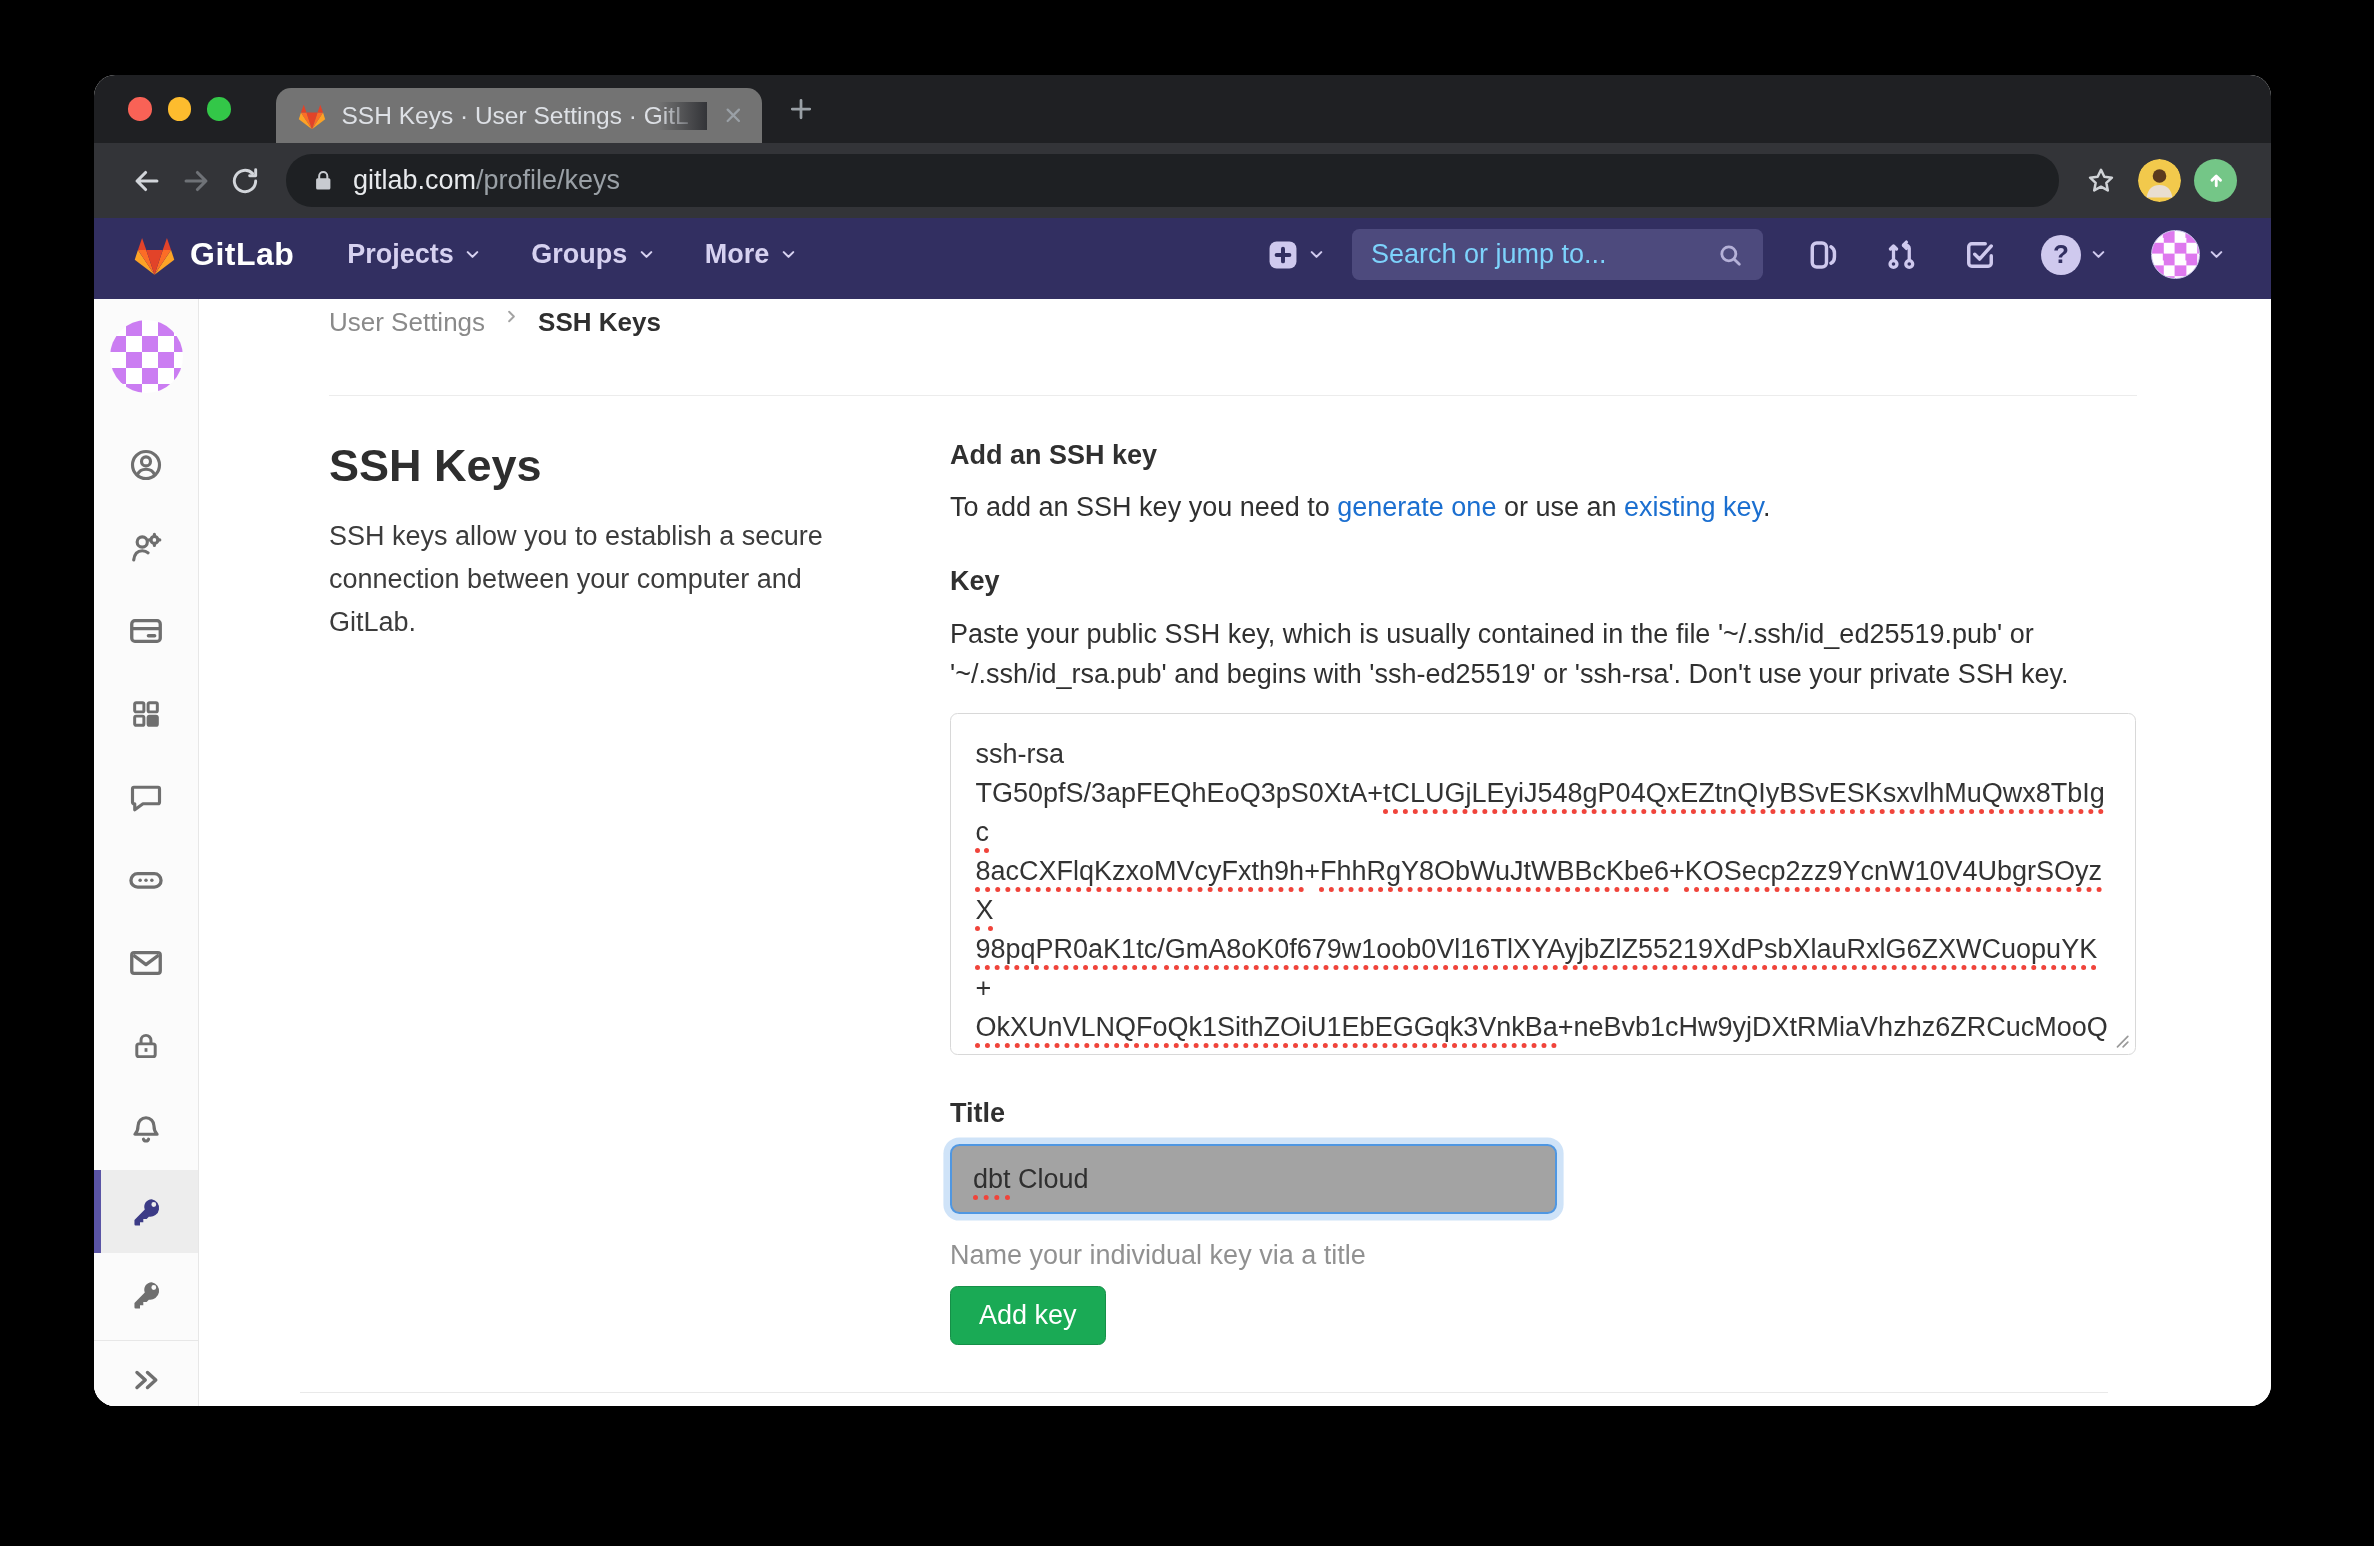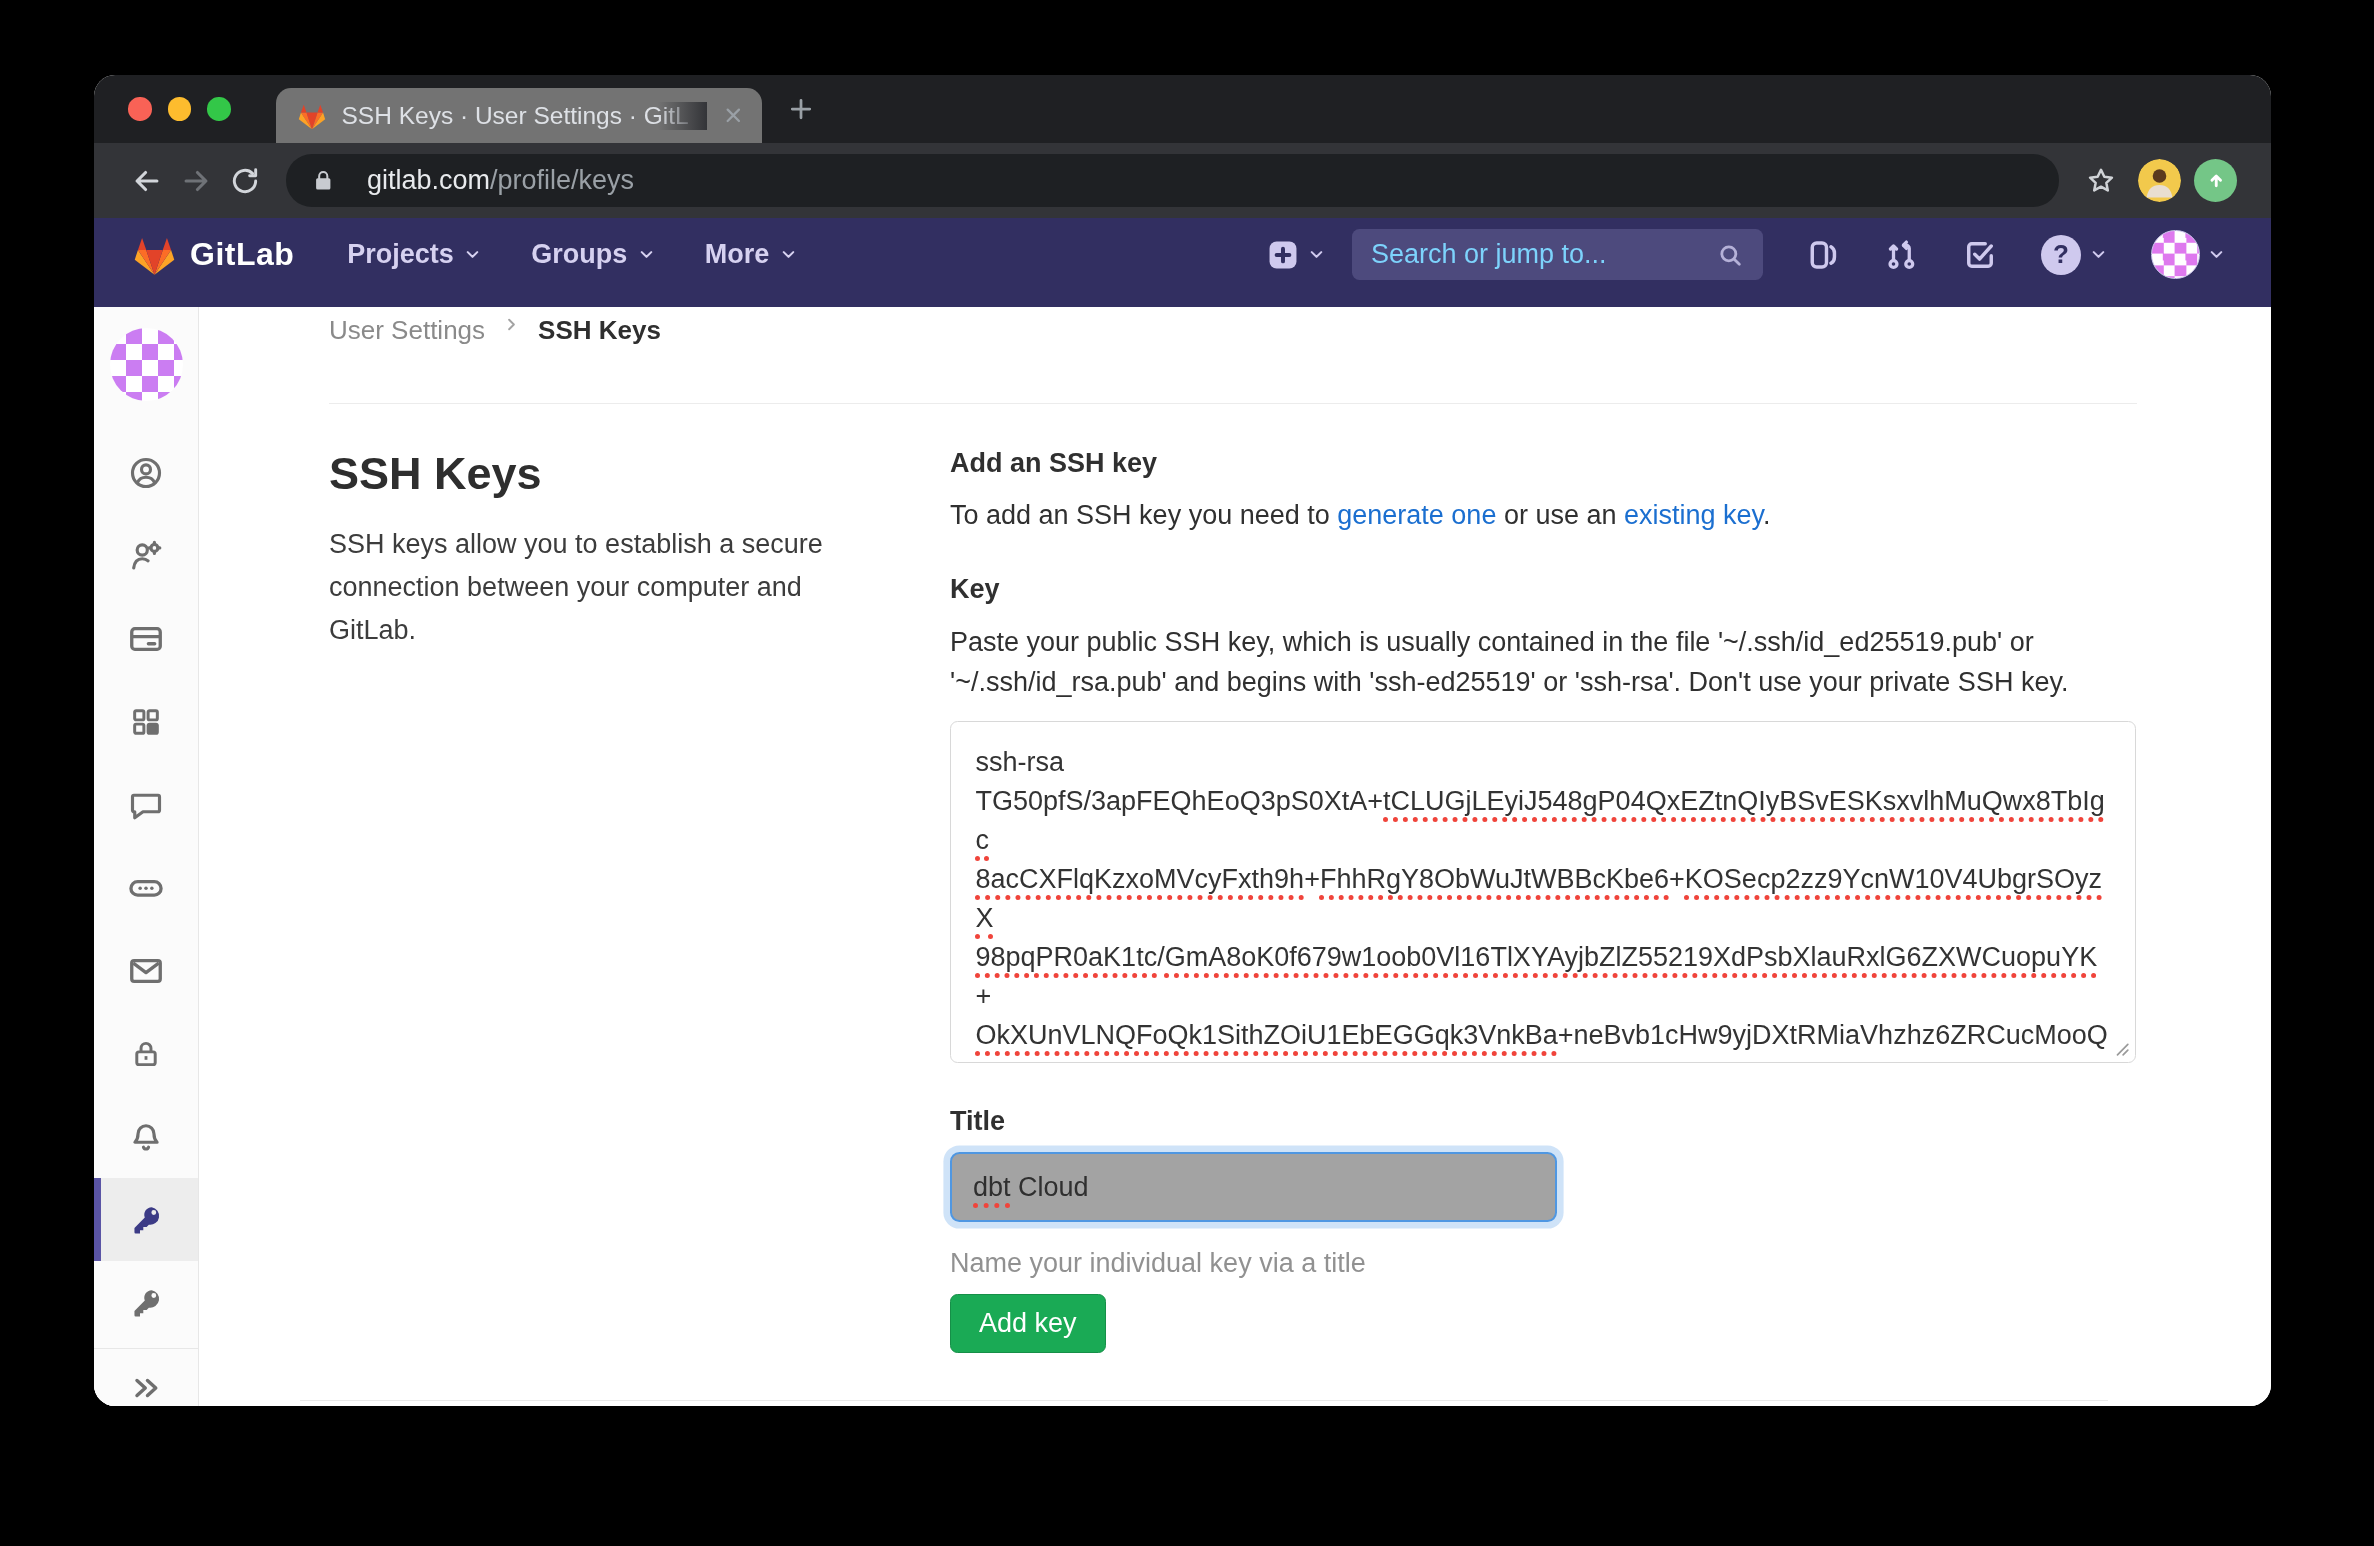--- a/index.html
+++ b/index.html
@@ -24,28 +24,28 @@
   .tab-title{color:#dee1e6;font-size:24.5px;white-space:nowrap;overflow:hidden;flex:1;position:relative;}
   .tab-title::after{content:"";position:absolute;right:0;top:0;bottom:0;width:49px;
     background:linear-gradient(to right,rgba(51,52,56,0),#333438);}
   .tab svg.favicon{flex:none;}
   .icon-btn{display:flex;align-items:center;justify-content:center;flex:none;}
   .newtab{align-self:center;margin-left:24.5px;}
   
   .toolbar{height:75px;background:#333438;display:flex;align-items:center;padding:0 28px;flex:none;}
   .navbtn{width:49px;height:49px;display:flex;align-items:center;justify-content:center;border-radius:50%;}
   .urlbar{flex:1;height:53px;border-radius:26px;background:#1e2023;display:flex;align-items:center;
-    padding:0 24.5px;margin:0 17px;gap:32px;}
+    padding:0 24.5px;margin:0 17px;gap:18px;}
   .url-host{color:#e8eaed;font-size:27px;}
   .url-path{color:#9aa0a6;font-size:27px;}
   .chrome-avatar{width:43px;height:43px;border-radius:50%;overflow:hidden;flex:none;margin:0 13px;}
   .update-btn{width:43px;height:43px;border-radius:50%;background:#74c687;display:flex;align-items:center;justify-content:center;flex:none;margin-right:5.6px;}
   
   .gl-navbar{height:73px;background:var(--navbar,#322f61);display:flex;align-items:center;
-    padding:0 45px 16px 38px;flex:none;color:#cfc9ee;}
+    padding:0 45px 8px 38px;flex:none;color:#cfc9ee;}
   .gl-logo{display:flex;align-items:center;gap:13px;margin-right:53px;}
   .gl-logo .brand{color:#fff;font-size:32px;font-weight:700;letter-spacing:0.5px;}
   .gl-menu{display:flex;align-items:center;gap:49px;font-size:27px;font-weight:600;color:#d6d1f0;}
   .gl-menu .mi{display:flex;align-items:center;gap:9.4px;}
   .spacer{flex:1;}
   .plusbox{display:flex;align-items:center;gap:7.5px;margin-right:26px;}
   .searchpill{width:373px;height:51px;background:#4d4a7d;border-radius:7.5px;display:flex;align-items:center;
     padding:0 19px;font-size:27px;color:#7dd3fc;margin-right:41px;}
   .searchpill .ph{flex:1;white-space:nowrap;overflow:hidden;}
   .gl-icons{display:flex;align-items:center;gap:43px;}

